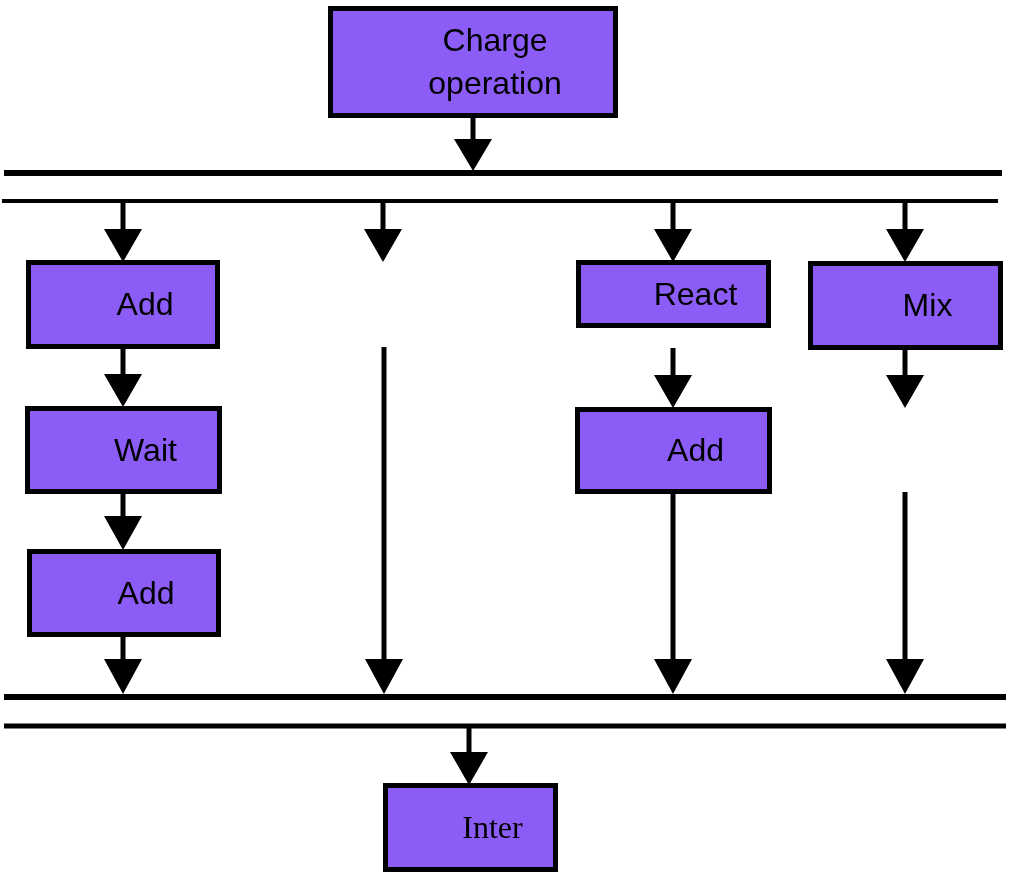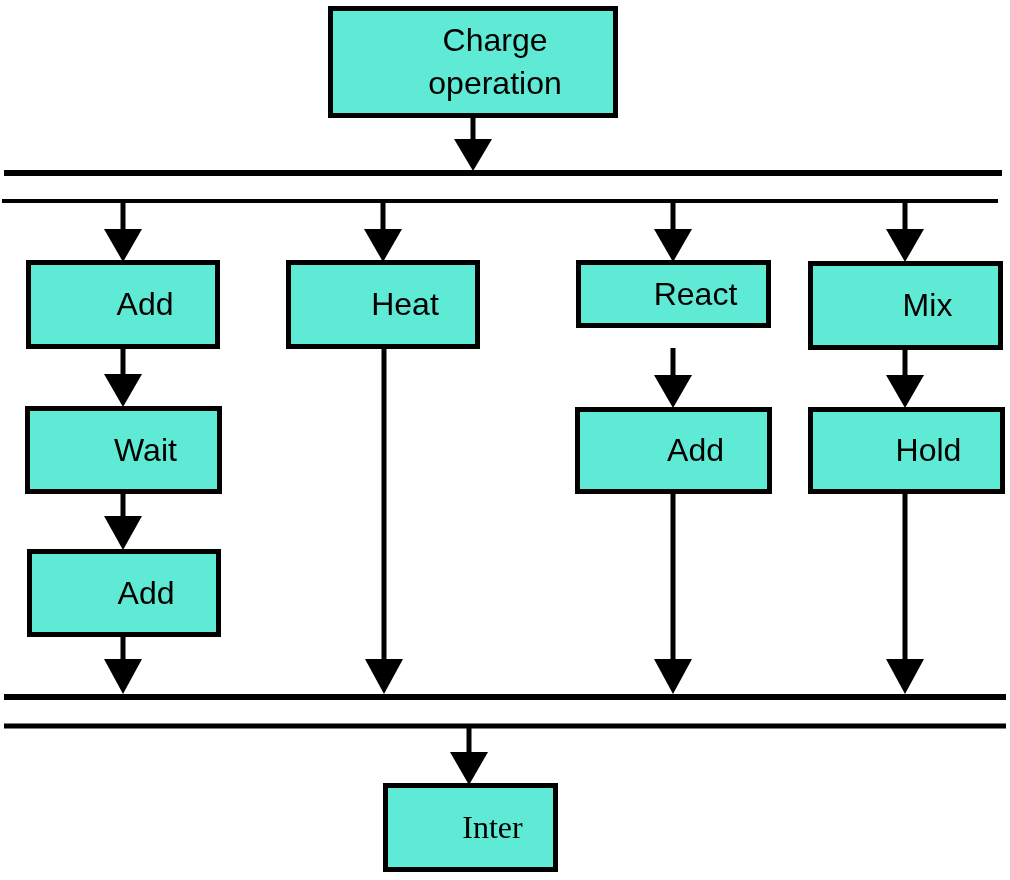--- a/index.html
+++ b/index.html
@@ -19,21 +19,21 @@
     position: absolute;
     left: 0;
     top: 0;
     width: 1010px;
     height: 880px;
   }
   .node {
     position: absolute;
     box-sizing: border-box;
     border: 5px solid #000000;
-    background: #5eead4;
+    background: #8b5cf6;
     display: flex;
     align-items: center;
     justify-content: center;
     text-align: center;
     color: #000000;
     font-size: 32px;
     line-height: 1.34;
     padding-left: 44px;
   }
   .node .label {
@@ -133,43 +133,37 @@
   </svg>
 
   <div class="node node--charge">
     <span class="label">Charge operation</span>
   </div>
 
   <div class="node node--add1">
     <span class="label">Add</span>
   </div>
 
-  <div class="node node--heat">
-    <span class="label">Heat</span>
-  </div>
 
   <div class="node node--react">
     <span class="label">React</span>
   </div>
 
   <div class="node node--mix">
     <span class="label">Mix</span>
   </div>
 
   <div class="node node--wait">
     <span class="label">Wait</span>
   </div>
 
   <div class="node node--add2">
     <span class="label">Add</span>
   </div>
 
-  <div class="node node--hold">
-    <span class="label">Hold</span>
-  </div>
 
   <div class="node node--add3">
     <span class="label">Add</span>
   </div>
 
   <div class="node node--inter">
     <span class="label">Inter</span>
   </div>
 
 </div>

